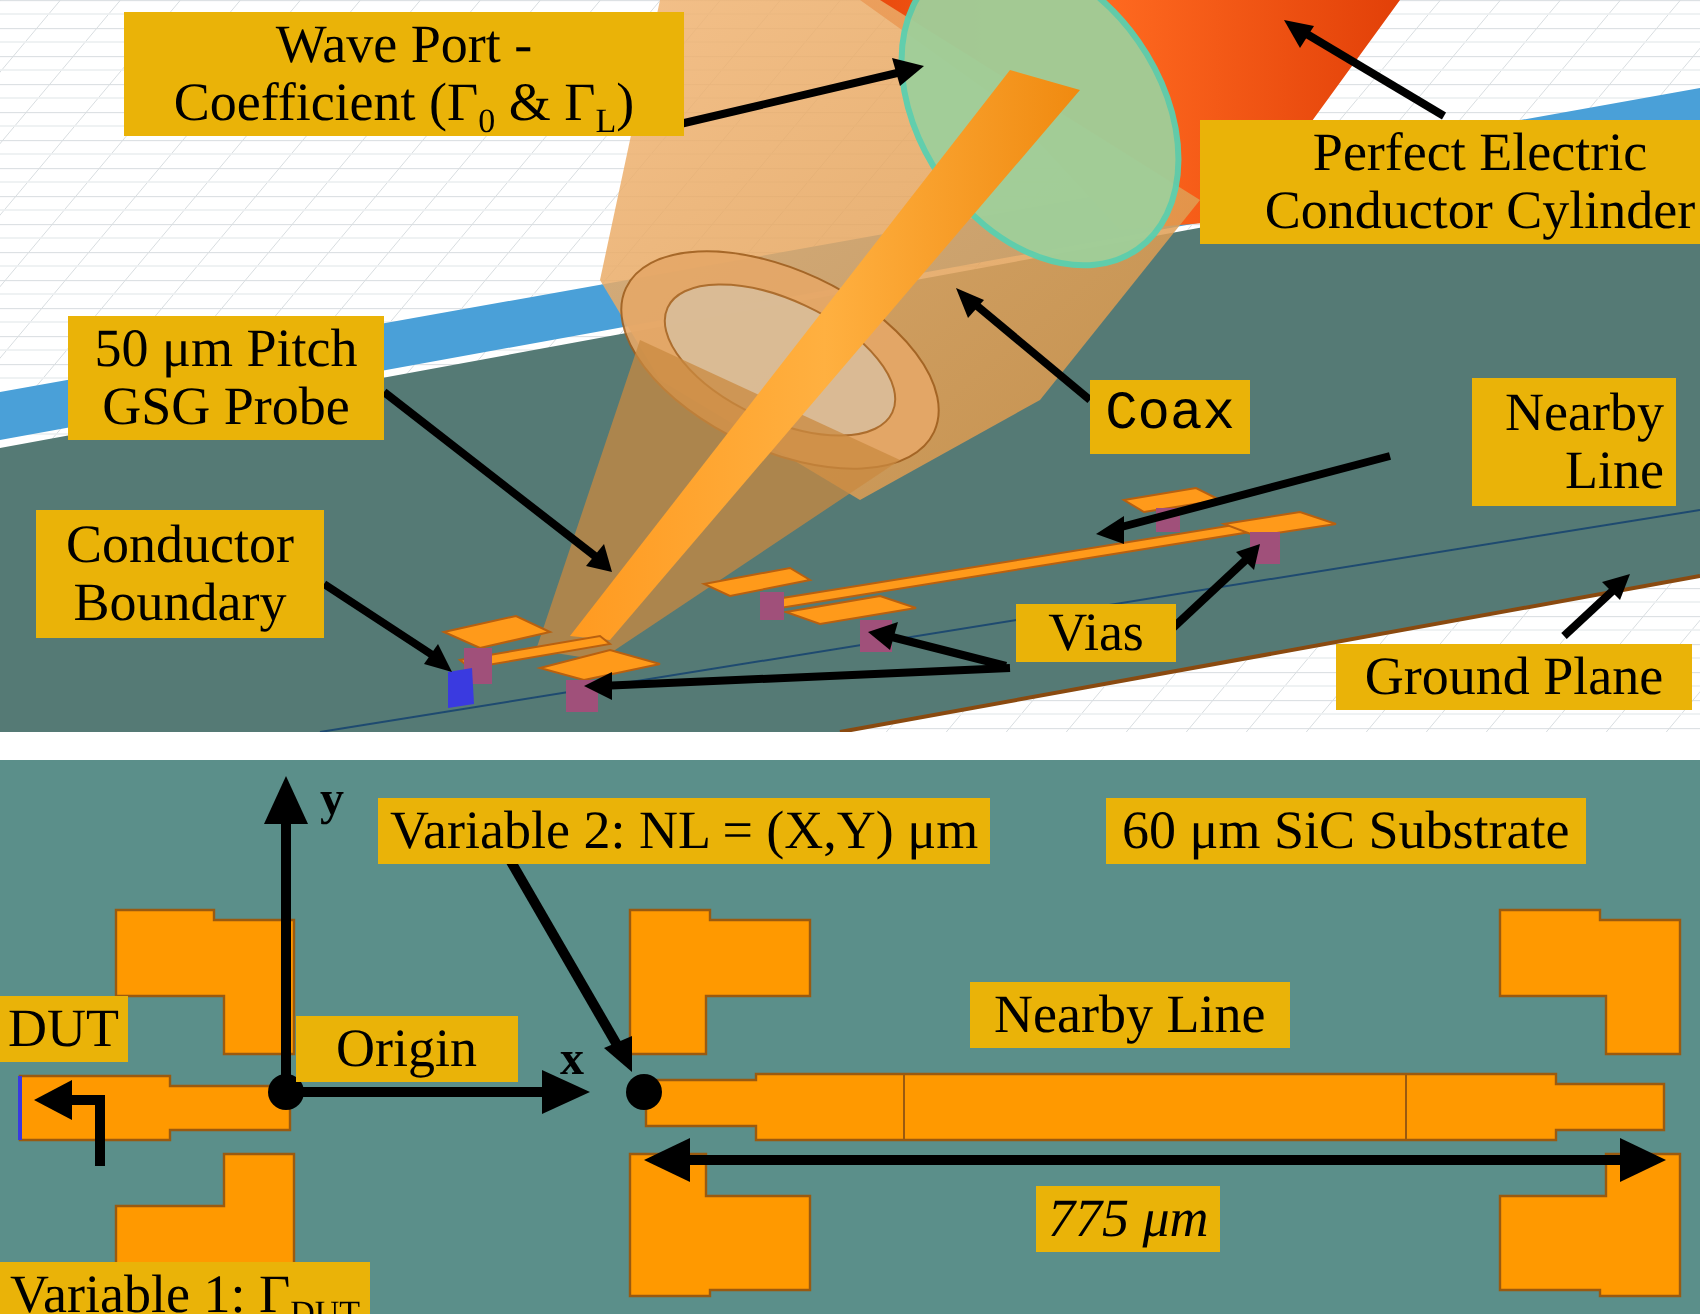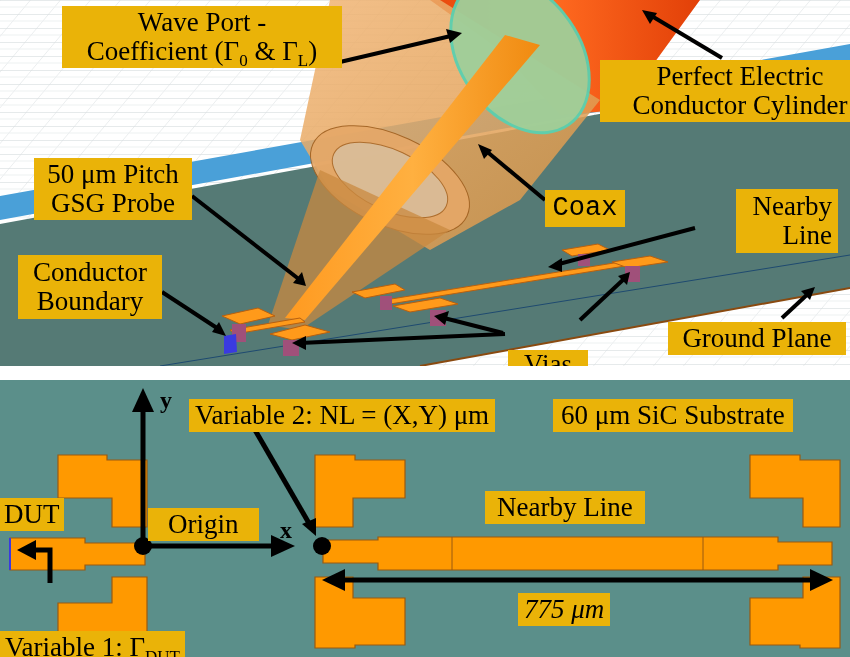--- a/index.html
+++ b/index.html
@@ -127,21 +127,21 @@
   <div class="lbl" style="left:736px; top:189px; width:90px; padding:3px 6px;text-align:right;">
     <div>Nearby</div>
     <div>Line</div>
   </div>
 
   <div class="lbl" style="left:18px; top:255px; width:132px; padding:3px 6px;">
     <div>Conductor</div>
     <div>Boundary</div>
   </div>
 
-  <div class="lbl" style="left:508px; top:302px; width:68px; padding:0 6px;margin-top:48px;">Vias</div>
+  <div class="lbl" style="left:508px; top:302px; width:68px; padding:0 6px;">Vias</div>
 
   <div class="lbl" style="left:668px; top:322px; width:170px; padding:2px 4px;text-align:center;">Ground Plane</div>
 </div>
 
 <div id="bottom" class="panel">
   <svg width="850" height="277" viewBox="0 0 850 277">
     <g fill="#ff9900" stroke="#9a5a10" stroke-width="1.2">
 
       <polygon points="58,75 107,75 107,80 147,80 147,147 112,147 112,118 58,118"></polygon>
       <polygon points="10,158 85,158 85,163 145,163 145,185 85,185 85,190 10,190"></polygon>

